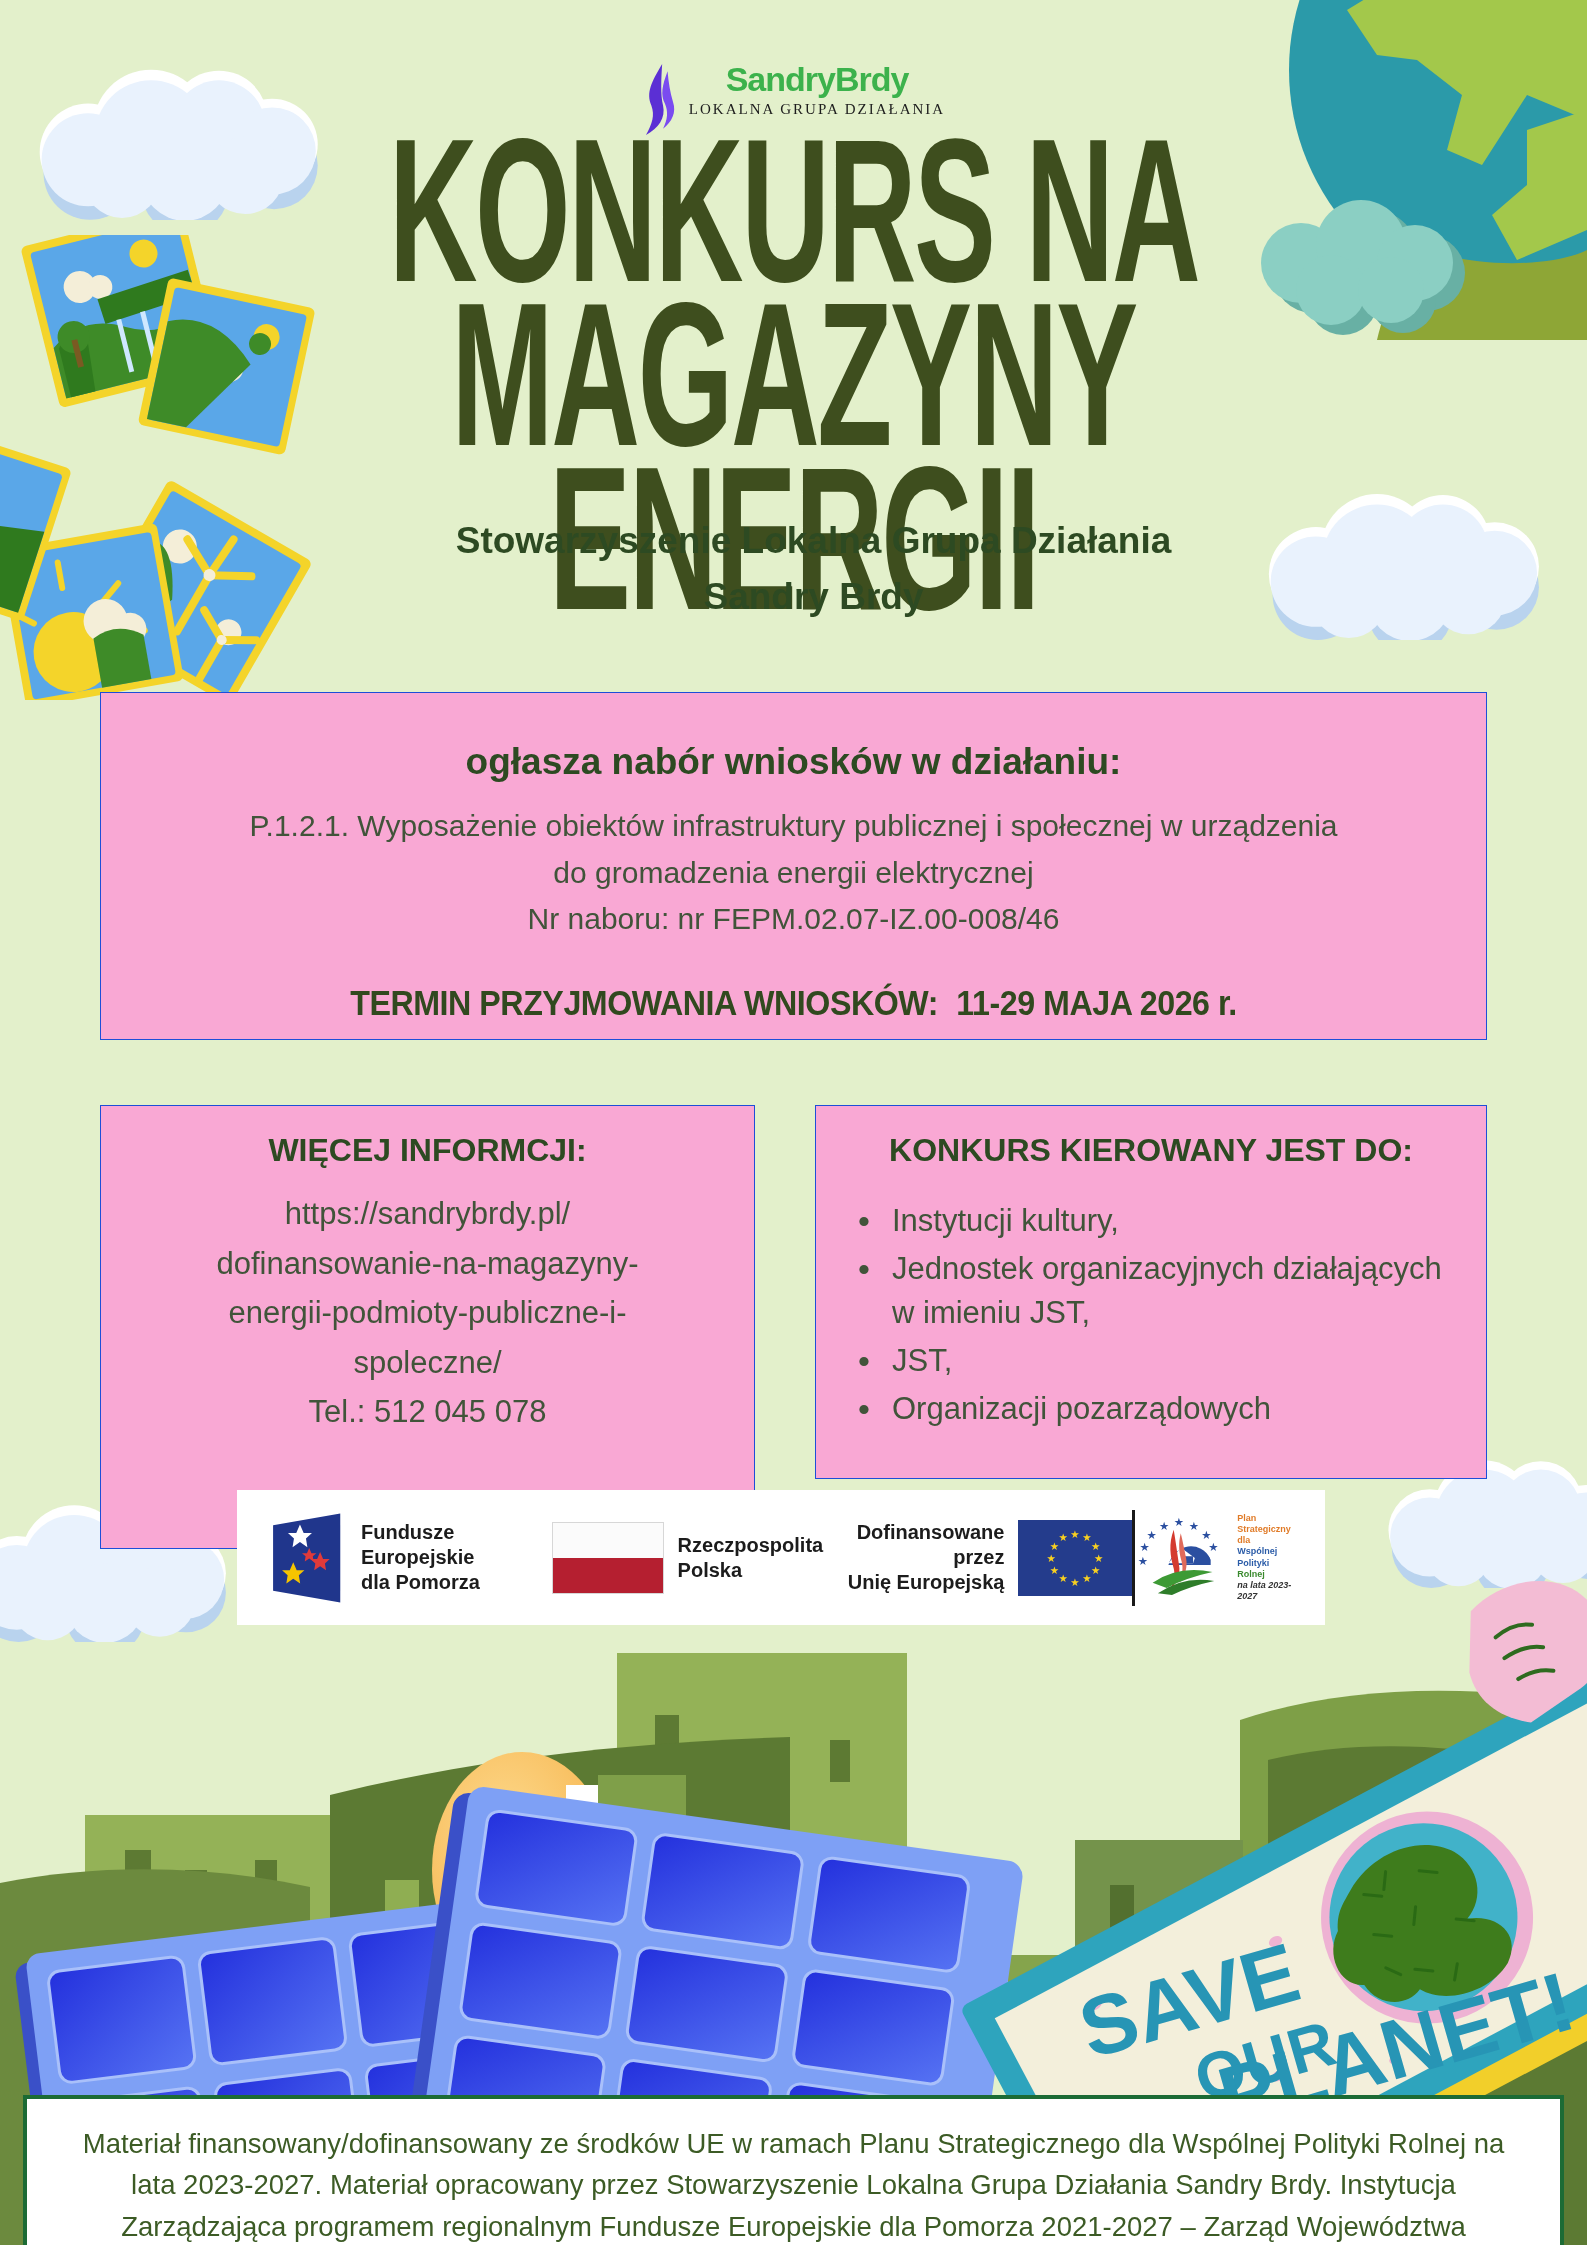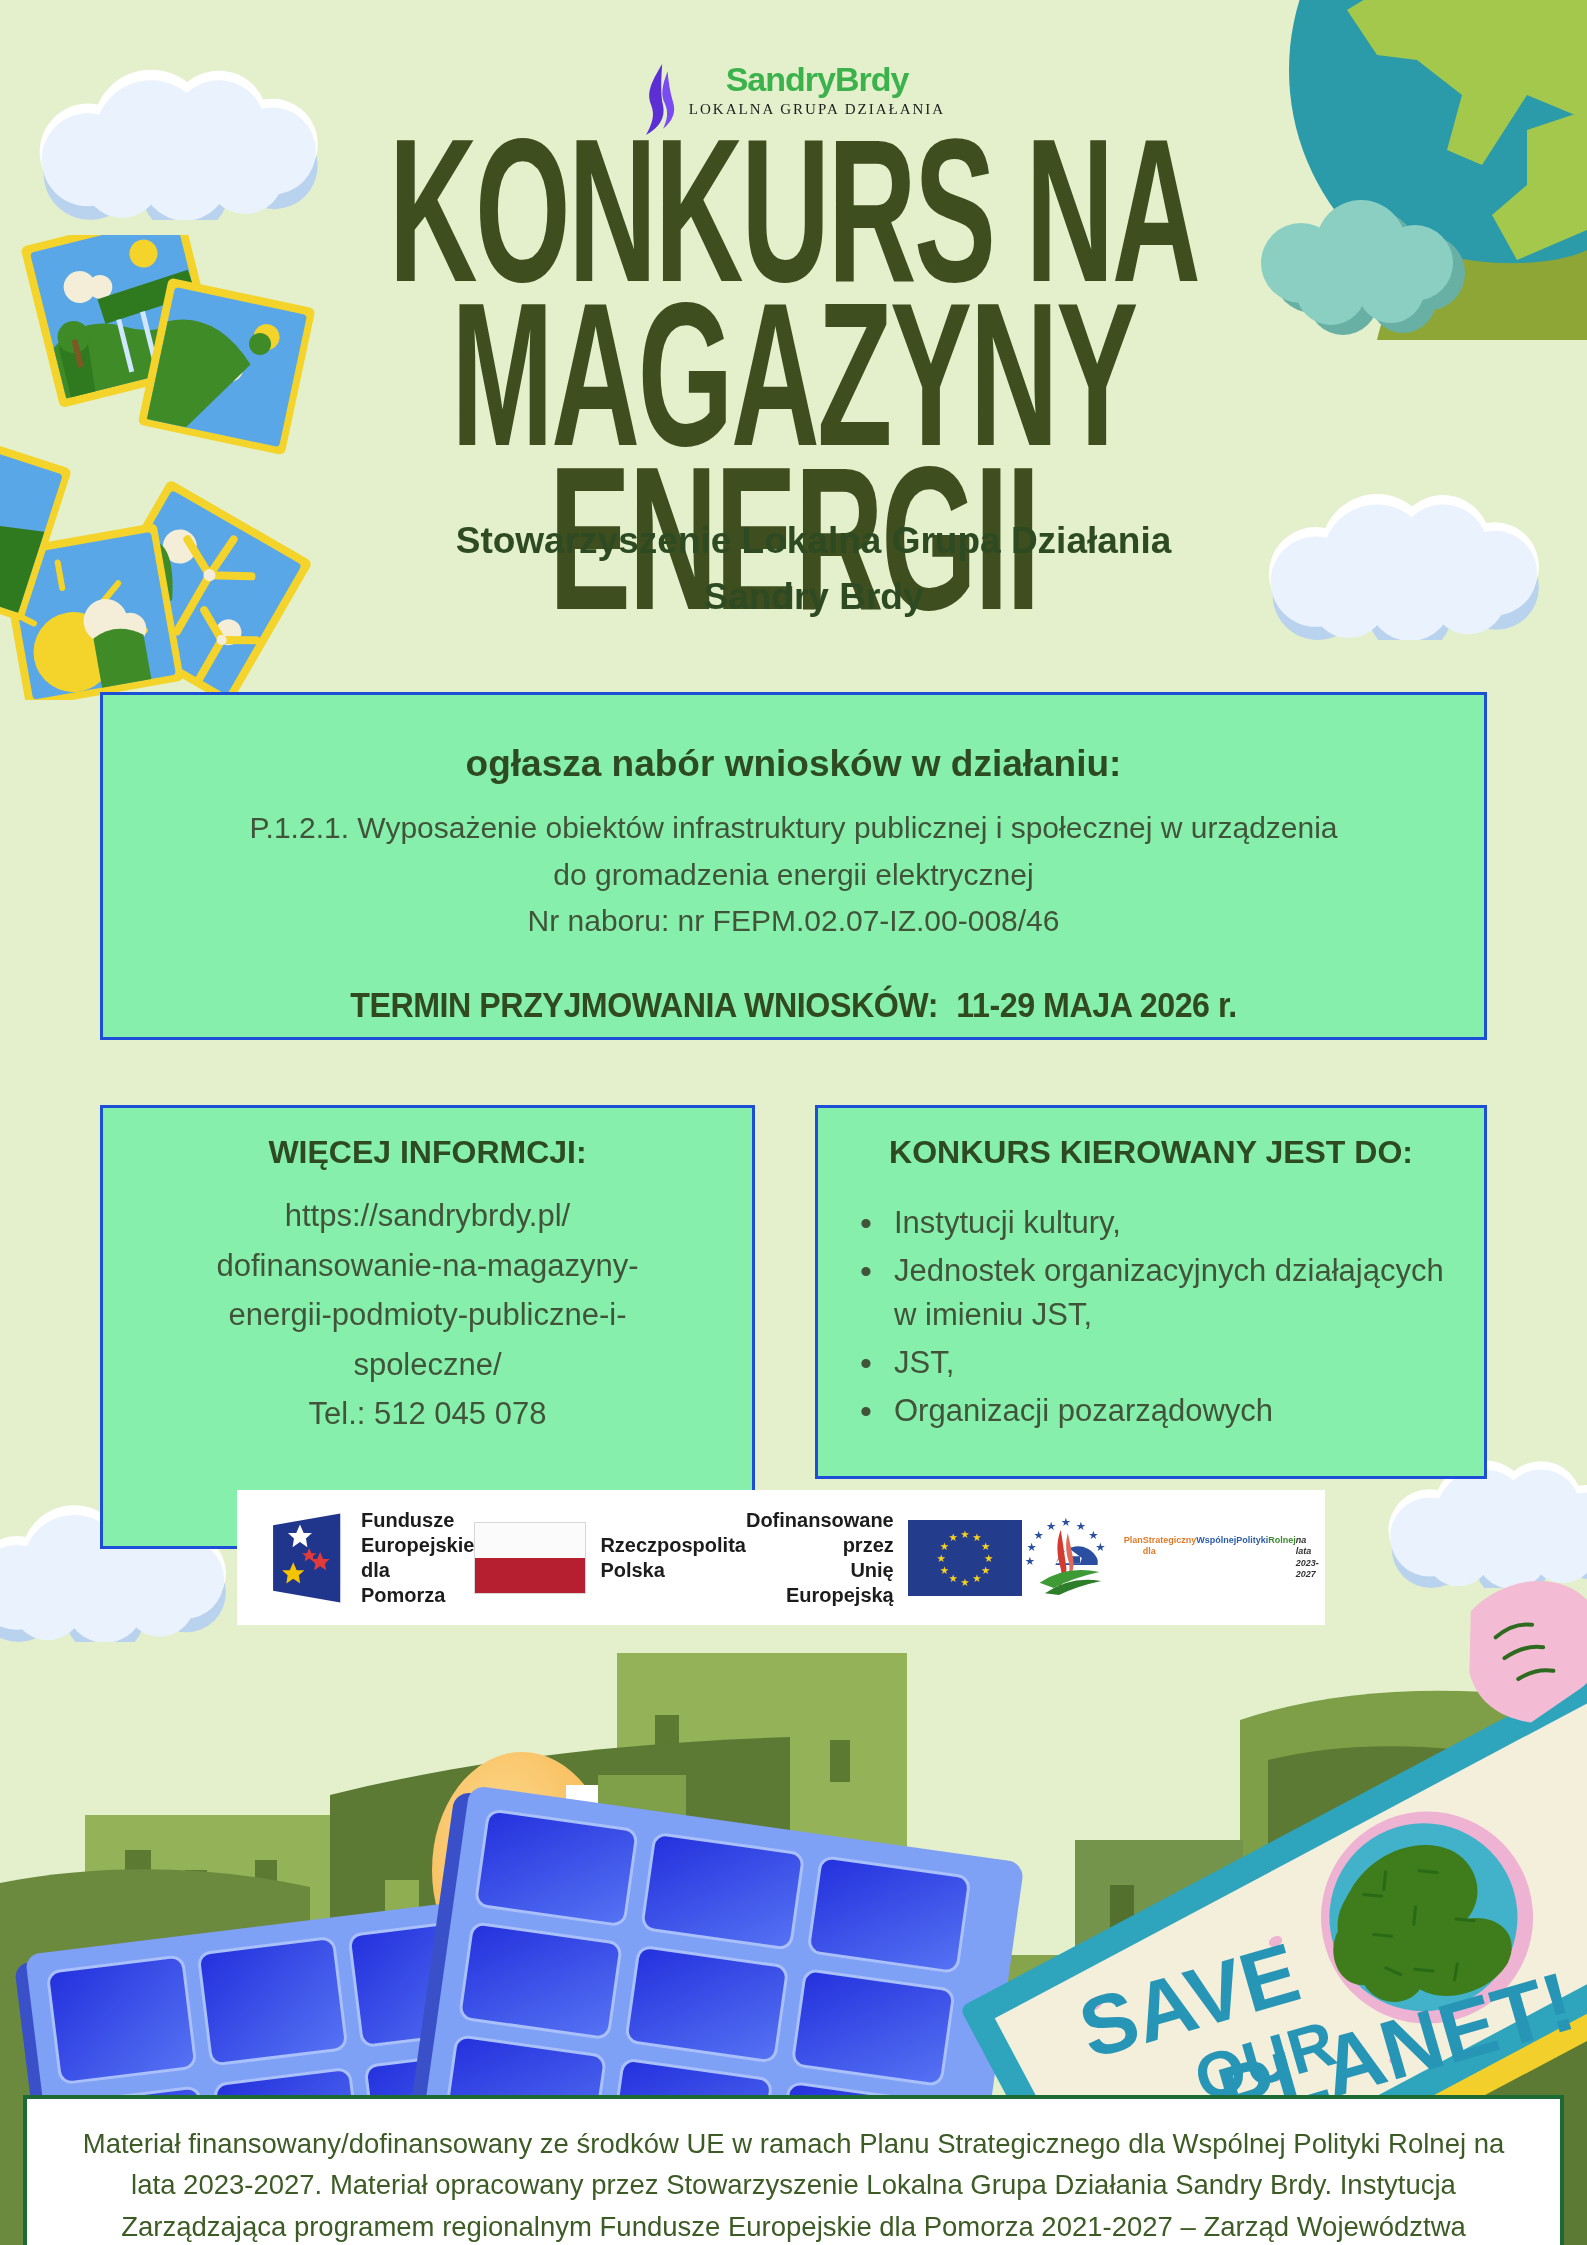--- a/index.html
+++ b/index.html
@@ -13,21 +13,21 @@
   .brand{top:62px;left:50%;transform:translateX(-50%);display:flex;align-items:flex-start;gap:11px;z-index:5;}
   .brand-text{display:flex;flex-direction:column;align-items:center;}
   .brand-name{font-size:34px;font-weight:bold;color:#3cb24c;letter-spacing:-1px;line-height:1;}
   .brand-tag{font-family:"Liberation Serif",serif;font-size:15px;letter-spacing:2px;color:#1d1d1d;margin-top:5px;}
   h1.title{top:128px;left:0;width:100%;margin:0;text-align:center;z-index:4;
     font-size:205px;line-height:164px;font-weight:800;color:#3e4e1e;letter-spacing:-4px;
     transform:scaleX(0.60);}
   .subtitle{top:513px;left:0;width:100%;text-align:center;z-index:4;
     font-size:37px;font-weight:bold;color:#2d4a22;line-height:1.5;padding-left:20px;}
   
-  .wbox{background:#86efac;border:3px solid #1d4ed8;box-sizing:border-box;z-index:6;}
+  .wbox{background:#f9a8d4;border:1px solid #1d4ed8;box-sizing:border-box;z-index:6;}
   .box-announce{top:692px;left:100px;width:1387px;height:348px;text-align:center;padding-top:48px;}
   .box-announce h2{margin:0;font-size:37px;font-weight:bold;color:#2d4a22;}
   .announce-body{margin-top:20px;font-size:30px;line-height:1.55;color:#41543a;}
   .deadline{margin-top:40px;font-size:35px;font-weight:800;color:#31491f;letter-spacing:-0.5px;
     transform:scaleX(0.92);transform-origin:center;}
   .deadline .val{margin-left:20px;}
   .box-info{top:1105px;left:100px;width:655px;height:444px;text-align:center;padding-top:26px;}
   .box-info h3,.box-audience h3{margin:0;font-size:32px;font-weight:bold;color:#2d4a22;}
   .info-lines{margin-top:20px;font-size:31px;line-height:1.6;color:#41543a;}
   .box-audience{top:1105px;left:815px;width:672px;height:374px;padding-top:26px;}
@@ -38,21 +38,21 @@
   
   .logo-strip{top:1490px;left:237px;width:1088px;height:135px;background:#ffffff;z-index:6;
     display:flex;align-items:center;justify-content:space-between;padding:0 26px;box-sizing:border-box;}
   .strip-item{display:flex;align-items:center;gap:14px;}
   .strip-label{font-size:20px;font-weight:bold;color:#1c1c1c;line-height:1.25;}
   .strip-label.right{text-align:right;}
   .pl-flag{width:112px;height:72px;border:1px solid #d7d7d7;box-sizing:border-box;display:flex;flex-direction:column;}
   .pl-flag .w{flex:1;background:#fbfbfb;}
   .pl-flag .r{flex:1;background:#b51f30;}
   .strip-divider{width:3px;height:96px;background:#191919;}
-  .wpr-text{display:flex;justify-content:center;font-size:9px;font-weight:bold;line-height:1.25;}
+  .wpr-text{display:flex;flex-direction:column;justify-content:center;font-size:9px;font-weight:bold;line-height:1.25;}
   .c-orange{color:#e07b28;} .c-blue{color:#2b5ca8;} .c-green{color:#3a8a2e;} .c-dark{color:#333333;font-style:italic;}
   
   .footer{top:2095px;left:23px;width:1541px;background:#ffffff;border:4px solid #1c6b35;box-sizing:border-box;
     z-index:10;padding:24px 32px;text-align:center;font-size:27.5px;line-height:1.5;color:#3c5b25;}
   
   .cloud{z-index:1;} .deco{z-index:1;} .scene{z-index:2;} .panels{z-index:3;} .banner{z-index:4;}
   svg{display:block;}
 </style>
 </head>
 <body>

